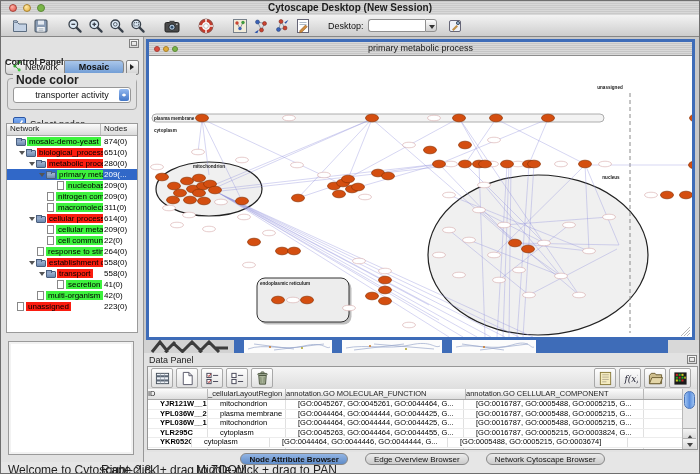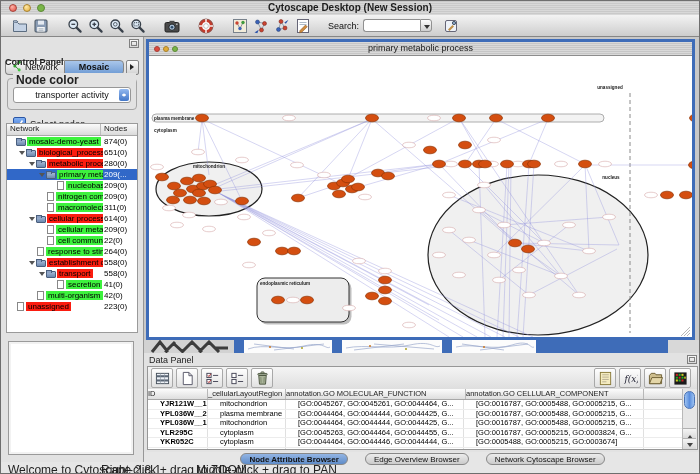--- a/index.html
+++ b/index.html
@@ -217,21 +217,21 @@
           <span class="tbtn">
             <svg viewBox="0 0 16 16">
               <rect x="2.5" y="1.5" width="11" height="13" fill="#fff" stroke="#667"></rect>
               <line x1="4.5" y1="4.5" x2="11.5" y2="4.5" stroke="#99aabb" stroke-width=".8"></line>
               <line x1="4.5" y1="6.5" x2="11.5" y2="6.5" stroke="#99aabb" stroke-width=".8"></line>
               <path d="M5 12.5 l5.5-5.5 1.8 1.8 -5.5 5.5 -2.3.5z" fill="#d08a3e" stroke="#7e5220" stroke-width=".5"></path>
             </svg>
           </span>
         </span>
       </span>
-    <span class="search-label">Search:</span>
+    <span class="search-label">Desktop:</span>
     <input class="search-input" value="" style="">
     <span class="search-dd"></span>
     <span id="tb-after" style="display:flex;margin-left:8px">
         <span class="tbtn">
           <svg viewBox="0 0 16 16">
             <rect x="2.5" y="2.5" width="11" height="11" rx="1.5" fill="#eef2f8" stroke="#667"></rect>
             <path d="M5 11.5 l4.5-4.5 1.5 1.5 -4.5 4.5z" fill="#c09048"></path>
             <circle cx="11" cy="5" r="1.6" fill="#8fa8c8" stroke="#445566"></circle>
           </svg>
         </span>
@@ -743,21 +743,21 @@
               <span class="c2" style="width: 178px;">[GO:0044464, GO:0044444, GO:0044425, G...</span>
               <span class="c3" style="width: 180px;">[GO:0016787, GO:0005488, GO:0005215, G...</span>
             </div>
             <div class="trow">
               <span class="c0" style="width: 60px;">YLR295C</span>
               <span class="c1" style="width: 78px;">cytoplasm</span>
               <span class="c2" style="width: 178px;">[GO:0045263, GO:0044464, GO:0044455, G...</span>
               <span class="c3" style="width: 180px;">[GO:0016787, GO:0005215, GO:0003824, G...</span>
             </div>
             <div class="trow">
-              <span class="c0" style="width: 60px;">YKR052C</span>
+              <span class="c0" style="width: 44px;">YKR052C</span>
               <span class="c1" style="width: 78px;">cytoplasm</span>
               <span class="c2" style="width: 178px;">[GO:0044464, GO:0044446, GO:0044444, G...</span>
               <span class="c3" style="width: 180px;">[GO:0005488, GO:0005215, GO:0003674]</span>
             </div>
             <div class="trow">
               <span class="c0" style="width: 60px;">YDR039C__1</span>
               <span class="c1" style="width: 78px;">mitochondrion</span>
               <span class="c2" style="width: 178px;">[GO:0044464, GO:0044444, GO:0044425, G...</span>
               <span class="c3" style="width: 180px;">[GO:0016787, GO:0005488, GO:0005215, G...</span>
             </div>

